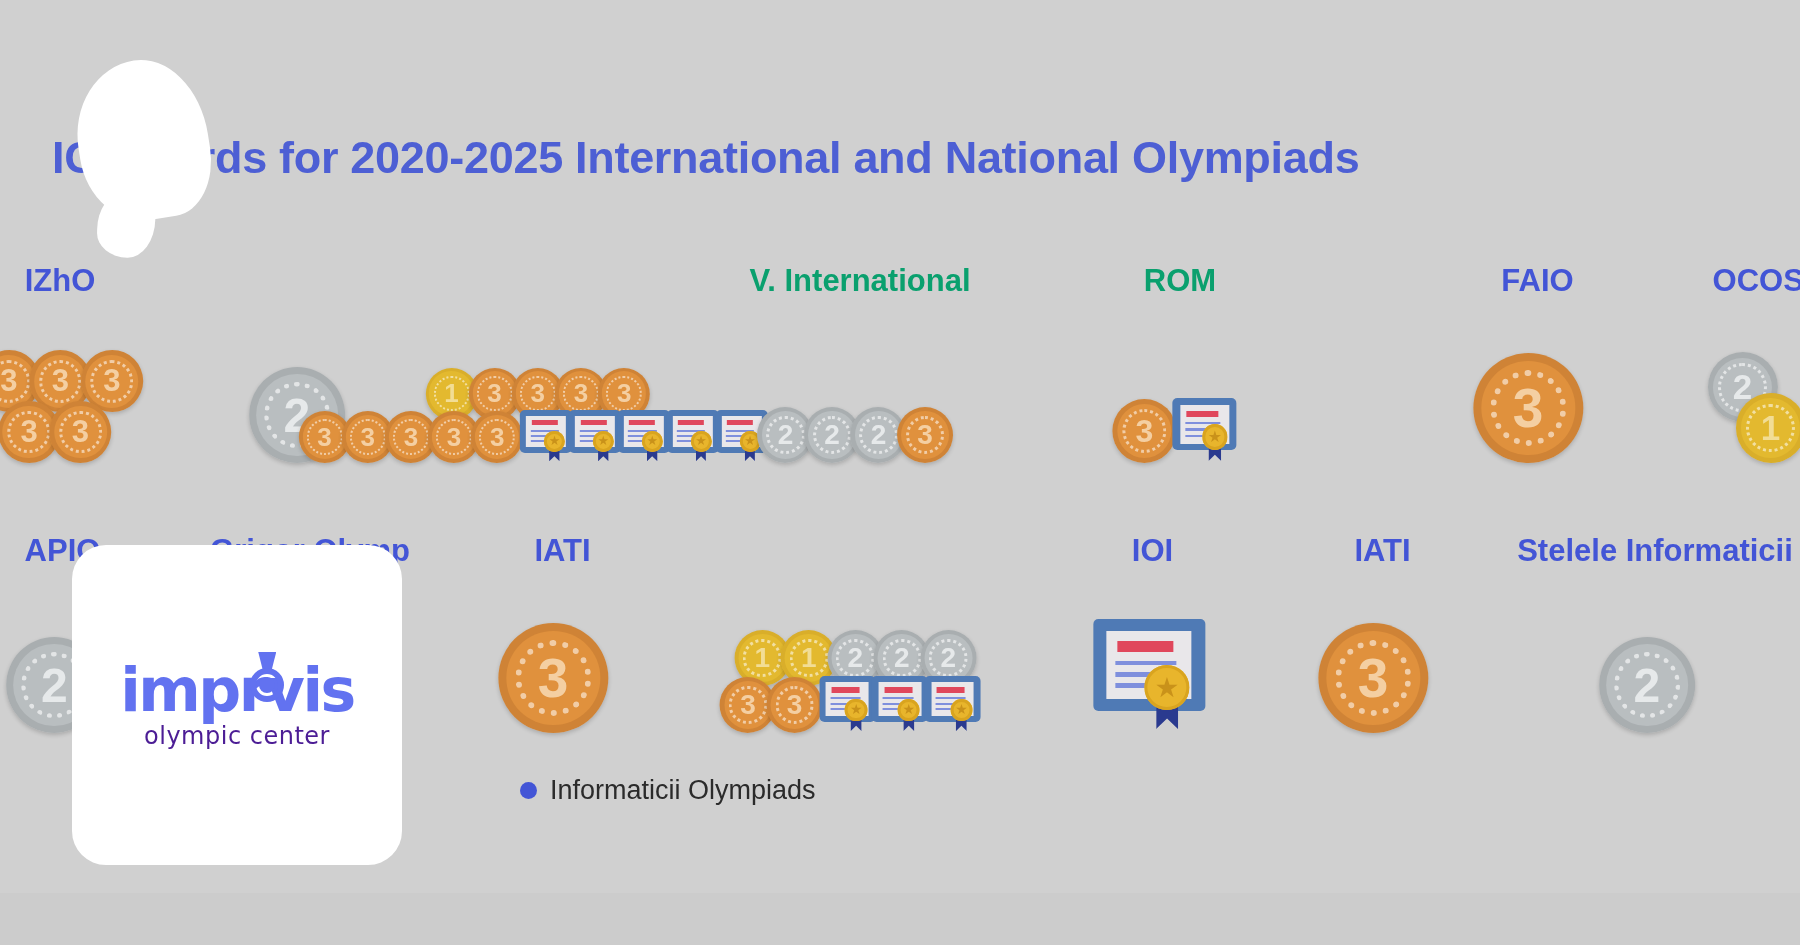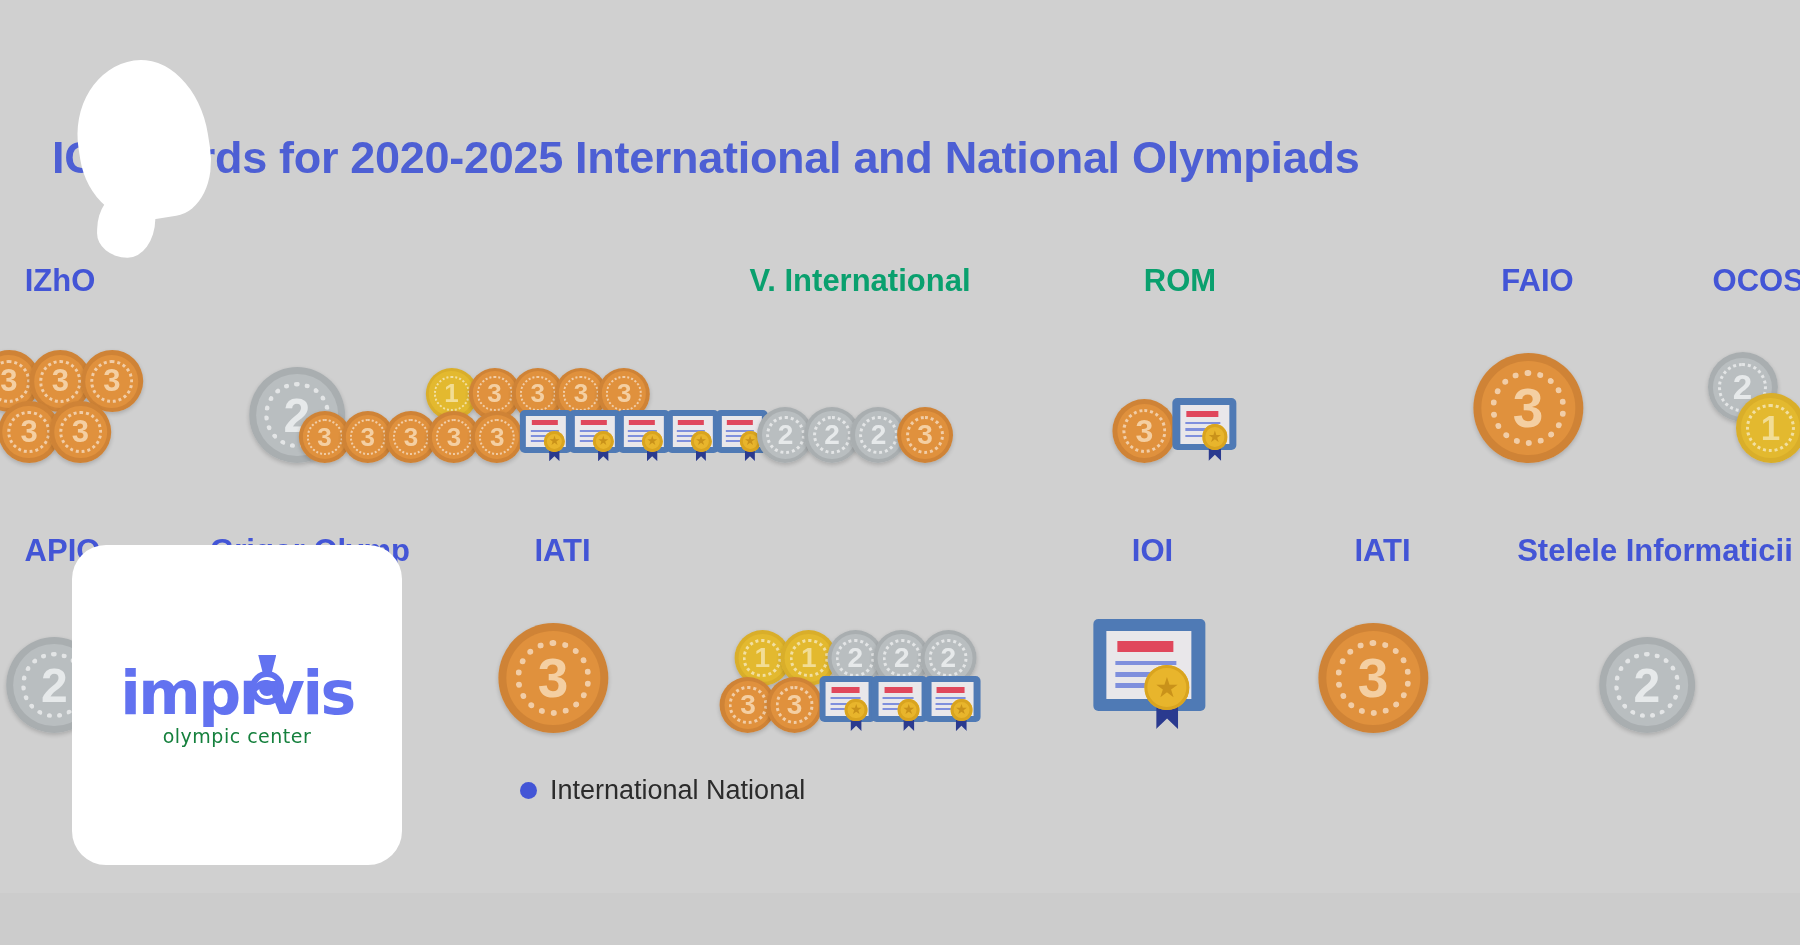--- a/index.html
+++ b/index.html
@@ -127,21 +127,21 @@
   }
   #logo-medal .ring{
     position:absolute;left:0;top:16px;width:34px;height:34px;
     border:6px solid #6272f0;border-radius:50%;box-sizing:border-box;
   }
   #logo-medal .dot{
     position:absolute;left:9px;top:25px;width:16px;height:16px;
     background:#6272f0;border-radius:50%;
   }
   #logo-tag{
-    margin-top:2px;font-size:19px;color:#15803d;letter-spacing:.5px;
+    margin-top:2px;font-size:24px;color:#4c1d95;letter-spacing:.5px;
     font-family:"DejaVu Sans",sans-serif;
   }
 </style>
 </head>
 <body>
 
 <div id="stage">
 
   <div id="title">IC  Awards for 2020-2025 International and National Olympiads</div>
 
@@ -637,21 +637,21 @@
               </div>
             </div>
           </div>
         </div>
       </div>
     </div>
 
   <div id="legend">
       <div class="legend-item">
         <span class="legend-dot" style="background: rgb(67, 85, 214);"></span>
-        <span>International National</span>
+        <span>Informaticii Olympiads</span>
       </div>
     </div>
 
   <div id="blob"></div>
 
   <div id="logo-card">
     <div id="logo-inner">
       <div id="logo-word">
         <span>impr</span><span>vis</span>
         <span id="logo-medal">

